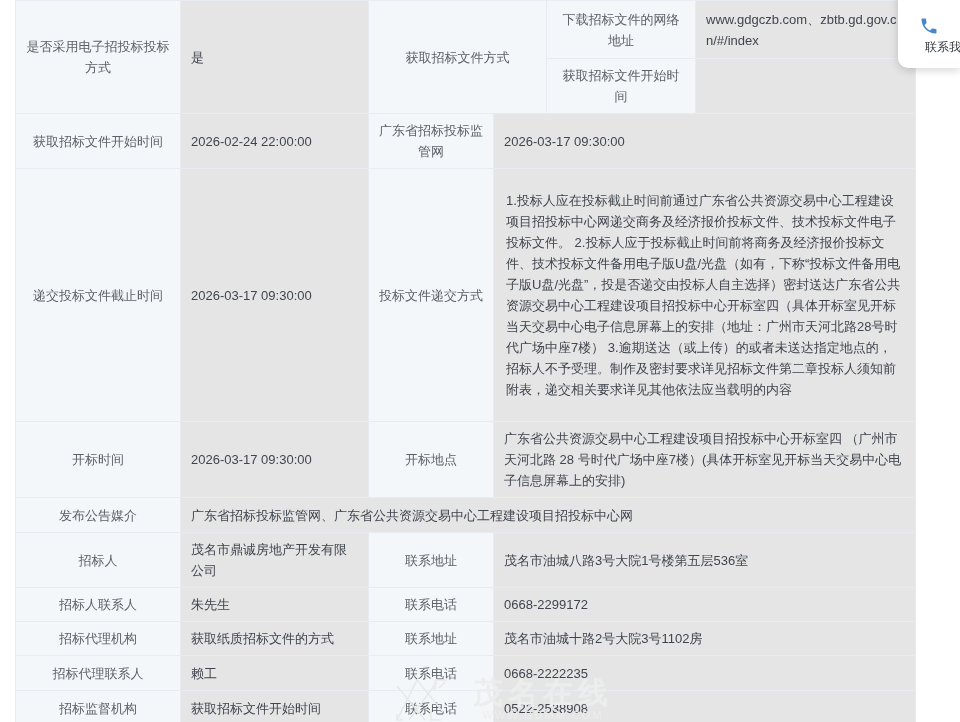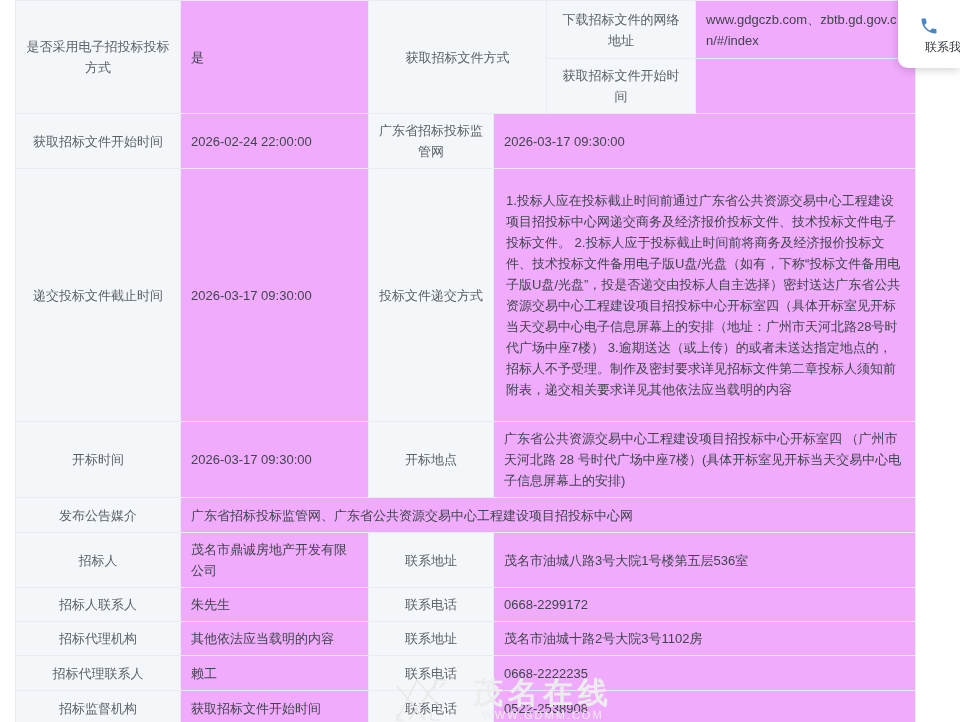--- a/index.html
+++ b/index.html
@@ -20,21 +20,21 @@
     line-height:21px;
     vertical-align:middle;
     overflow:hidden;
   }
   .info-table td.lbl {
     background:#f4f7fa;
     color:#5c6168;
     text-align:center;
   }
   .info-table td.val {
-    background:#f0abfc;
+    background:#e5e5e5;
     color:#40454d;
     text-align:left;
   }
   .info-table td.long { padding:21px 12px; }
   .break { word-break:break-all; }
   
   .contact-card {
     position:absolute; top:-16px; right:0;
     width:62px; height:72px;
     background:#ffffff;
@@ -121,21 +121,21 @@
     <td class="val" colspan="3">茂名市油城八路3号大院1号楼第五层536室</td>
   </tr>
   <tr style="height:34px">
     <td class="lbl">招标人联系人</td>
     <td class="val">朱先生</td>
     <td class="lbl">联系电话</td>
     <td class="val" colspan="3">0668-2299172</td>
   </tr>
   <tr style="height:34px">
     <td class="lbl">招标代理机构</td>
-    <td class="val">其他依法应当载明的内容</td>
+    <td class="val">获取纸质招标文件的方式</td>
     <td class="lbl">联系地址</td>
     <td class="val" colspan="3">茂名市油城十路2号大院3号1102房</td>
   </tr>
   <tr style="height:35px">
     <td class="lbl">招标代理联系人</td>
     <td class="val">赖工</td>
     <td class="lbl">联系电话</td>
     <td class="val" colspan="3">0668-2222235</td>
   </tr>
   <tr style="height:35px">

